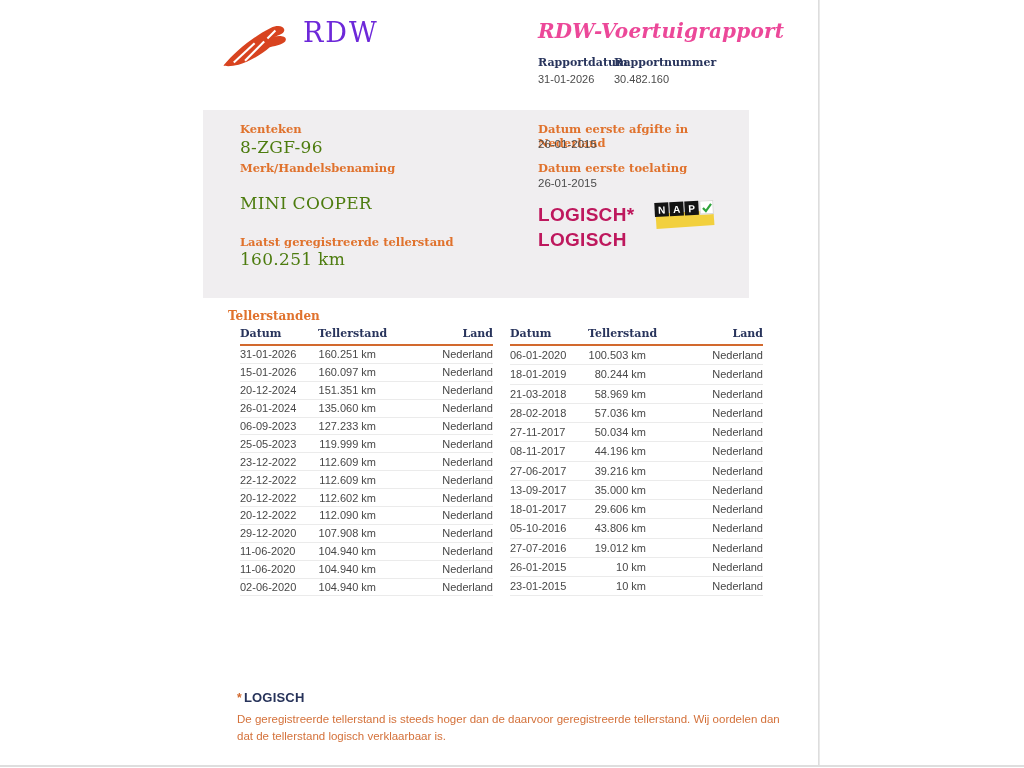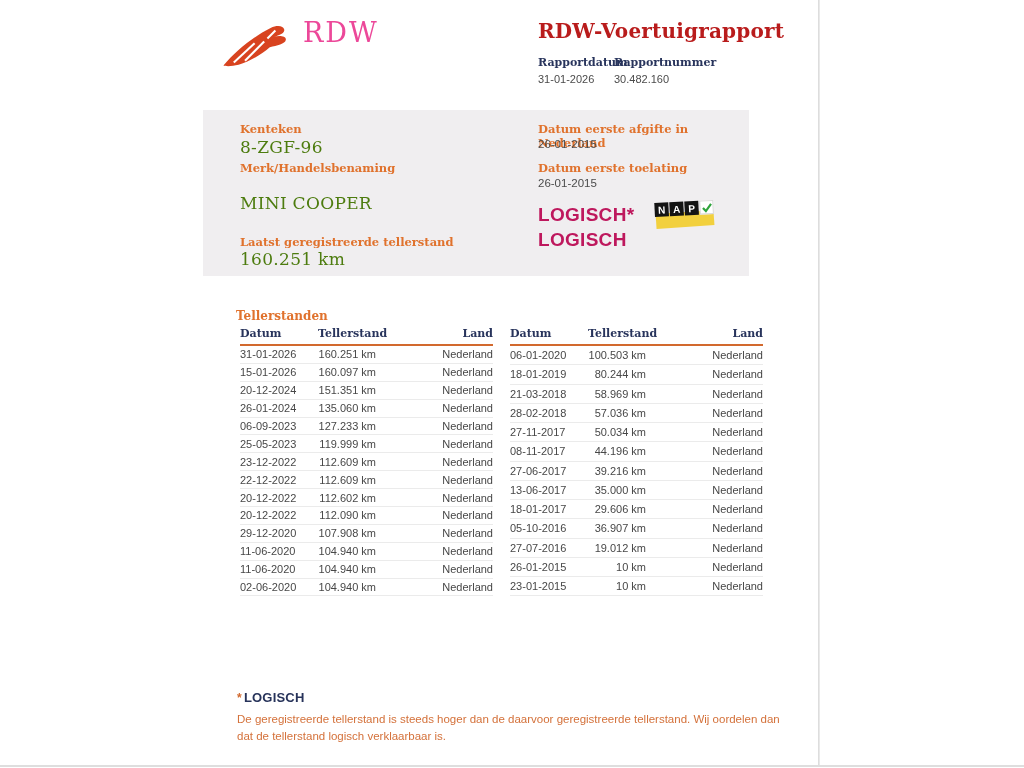--- a/index.html
+++ b/index.html
@@ -11,37 +11,37 @@
   .abs{position:absolute;}
 
   
   .edge-v{left:818px;top:0;width:2px;height:765px;background:linear-gradient(to right,#d7d7d7,#efefef);}
   .edge-h{left:0;top:765px;width:1024px;height:2px;background:#dedede;}
 
   
   .logo-svg{left:221px;top:19px;width:80px;height:50px;}
   .logo-word{
     left:303px;top:17px;font-family:"DejaVu Serif","Liberation Serif",serif;
-    font-size:27px;color:#ec4899;letter-spacing:2px;font-weight:500;
+    font-size:27px;color:#6d28d9;letter-spacing:2px;font-weight:500;
   }
   .report-title{
     left:538px;top:19px;font-family:"DejaVu Serif","Liberation Serif",serif;
-    font-size:20px;font-weight:bold;color:#b91c1c;letter-spacing:.2px;
+    font-size:20px;font-weight:bold;color:#ec4899;letter-spacing:.2px;font-style:italic;
   }
   .report-meta{left:538px;top:56px;display:flex;}
   .meta-col{margin:0;}
   .meta-col.first{width:76px;}
   .meta-label{
     font-family:"DejaVu Serif","Liberation Serif",serif;font-weight:bold;
     font-size:11px;color:#28345c;
   }
   .meta-value{font-size:11px;color:#4b4b4b;margin-top:4px;}
 
   
-  .summary-box{left:203px;top:110px;width:546px;height:166px;background:#f0eef0;}
+  .summary-box{left:203px;top:110px;width:546px;height:188px;background:#f0eef0;}
   .sb{position:absolute;}
   .lbl{
     font-family:"DejaVu Serif","Liberation Serif",serif;font-weight:bold;
     font-size:11.5px;color:#e0722d;
   }
   .bigval{
     font-family:"DejaVu Serif","Liberation Serif",serif;font-size:17px;
     color:#4d7c0f;letter-spacing:.3px;
   }
   .smallval{font-size:11.5px;color:#4b4b4b;}
@@ -56,21 +56,21 @@
   .nap-tiles{position:absolute;left:0;top:0;display:flex;gap:1px;transform:rotate(-3deg);transform-origin:left bottom;}
   .nap-tile{
     width:14px;height:14px;background:#141414;color:#ffffff;font-weight:bold;
     font-size:10px;display:flex;align-items:center;justify-content:center;
   }
   .nap-check{width:14px;height:14px;background:#ffffff;border:1px solid #d8d8d8;box-sizing:border-box;
     display:flex;align-items:center;justify-content:center;}
   .nap-check svg{width:11px;height:11px;}
 
   
-  .section-title{left:236px;top:309px;font-family:"DejaVu Serif","Liberation Serif",serif;
+  .section-title{left:228px;top:309px;font-family:"DejaVu Serif","Liberation Serif",serif;
     font-weight:bold;font-size:12px;color:#e0722d;}
   .tables{left:240px;top:327px;width:523px;display:flex;gap:17px;}
   table.meter{border-collapse:collapse;width:253px;table-layout:fixed;}
   table.meter col.c1{width:78px;}
   table.meter col.c2{width:58px;}
   table.meter th{
     font-family:"DejaVu Serif","Liberation Serif",serif;font-size:11px;color:#28345c;
     text-align:left;padding:0 0 4px 0;border-bottom:2px solid #d2692e;
   }
   table.meter th.num{text-align:left;}
@@ -307,34 +307,34 @@
     <td class="c-land">Nederland</td>
   </tr>
 
   <tr>
     <td class="c-datum">27-06-2017</td>
     <td class="c-stand">39.216 km</td>
     <td class="c-land">Nederland</td>
   </tr>
 
   <tr>
-    <td class="c-datum">13-06-2017</td>
+    <td class="c-datum">13-09-2017</td>
     <td class="c-stand">35.000 km</td>
     <td class="c-land">Nederland</td>
   </tr>
 
   <tr>
     <td class="c-datum">18-01-2017</td>
     <td class="c-stand">29.606 km</td>
     <td class="c-land">Nederland</td>
   </tr>
 
   <tr>
     <td class="c-datum">05-10-2016</td>
-    <td class="c-stand">36.907 km</td>
+    <td class="c-stand">43.806 km</td>
     <td class="c-land">Nederland</td>
   </tr>
 
   <tr>
     <td class="c-datum">27-07-2016</td>
     <td class="c-stand">19.012 km</td>
     <td class="c-land">Nederland</td>
   </tr>
 
   <tr>

